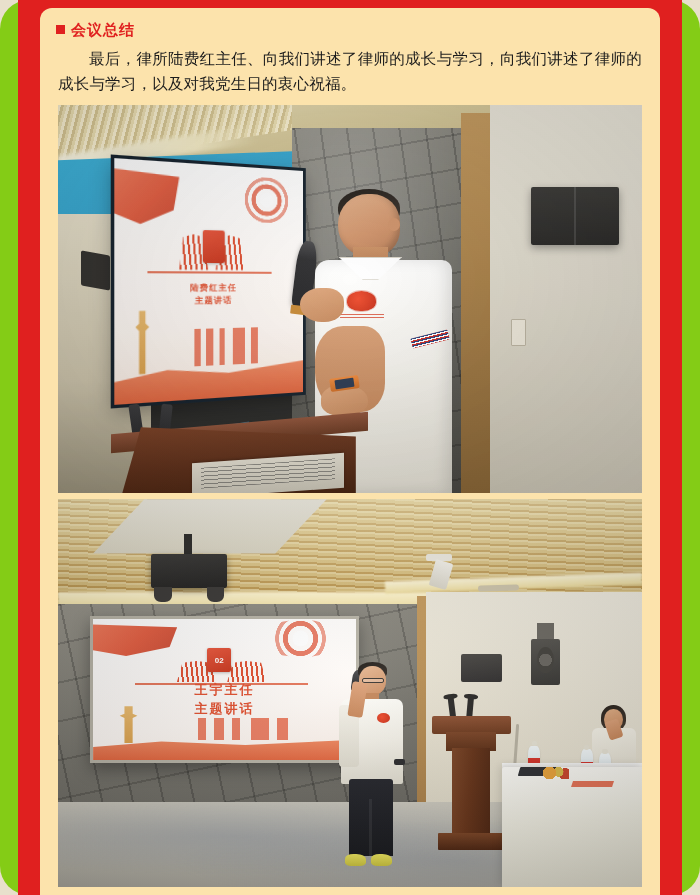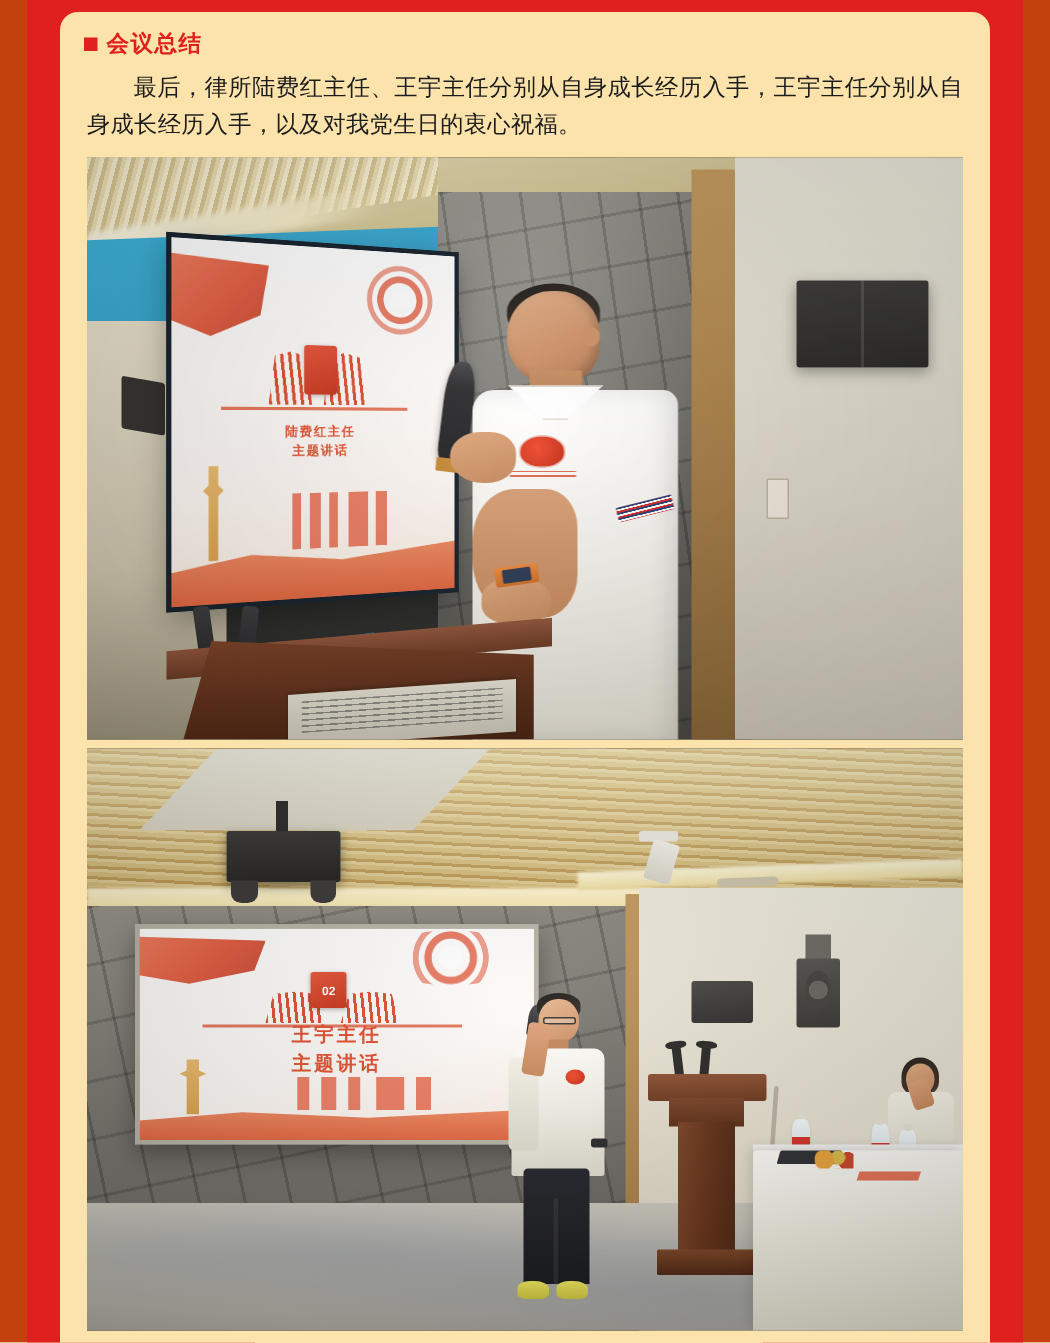--- a/index.html
+++ b/index.html
@@ -13,21 +13,22 @@
   body {
     font-family: "Liberation Sans", "DejaVu Sans", sans-serif;
     background: #e8e0cc;
     position: relative;
   }
 
   
   .page {
     position: absolute;
     inset: 0;
-    background: #c2410c;
+    background: #84cc16;
+    border-radius: 29px;
   }
 
   .red-band {
     position: absolute;
     top: 0;
     bottom: 0;
     width: 22px;
     background: #e0201f;
   }
   .red-band.left  { left: 18px; }
@@ -704,21 +705,21 @@
   <div class="red-band left"></div>
   <div class="red-band right"></div>
 
   <div class="card">
 
     <div class="section-title">
       <span class="bullet-square"></span>
       <span class="section-title-text">会议总结</span>
     </div>
 
-    <p class="body-text">最后，律所陆费红主任、王宇主任分别从自身成长经历入手，王宇主任分别从自身成长经历入手，以及对我党生日的衷心祝福。</p>
+    <p class="body-text">最后，律所陆费红主任、向我们讲述了律师的成长与学习，向我们讲述了律师的成长与学习，以及对我党生日的衷心祝福。</p>
 
     <div class="photo-stack">
 
       <div class="photo">
         <div class="layer p1-ceiling"></div>
         <div class="layer p1-ceil-slats"></div>
         <div class="layer p1-ceil-glow"></div>
         <div class="layer p1-blue"></div>
         <div class="layer p1-wall-left"></div>
         <div class="layer p1-wall-spk"></div>

